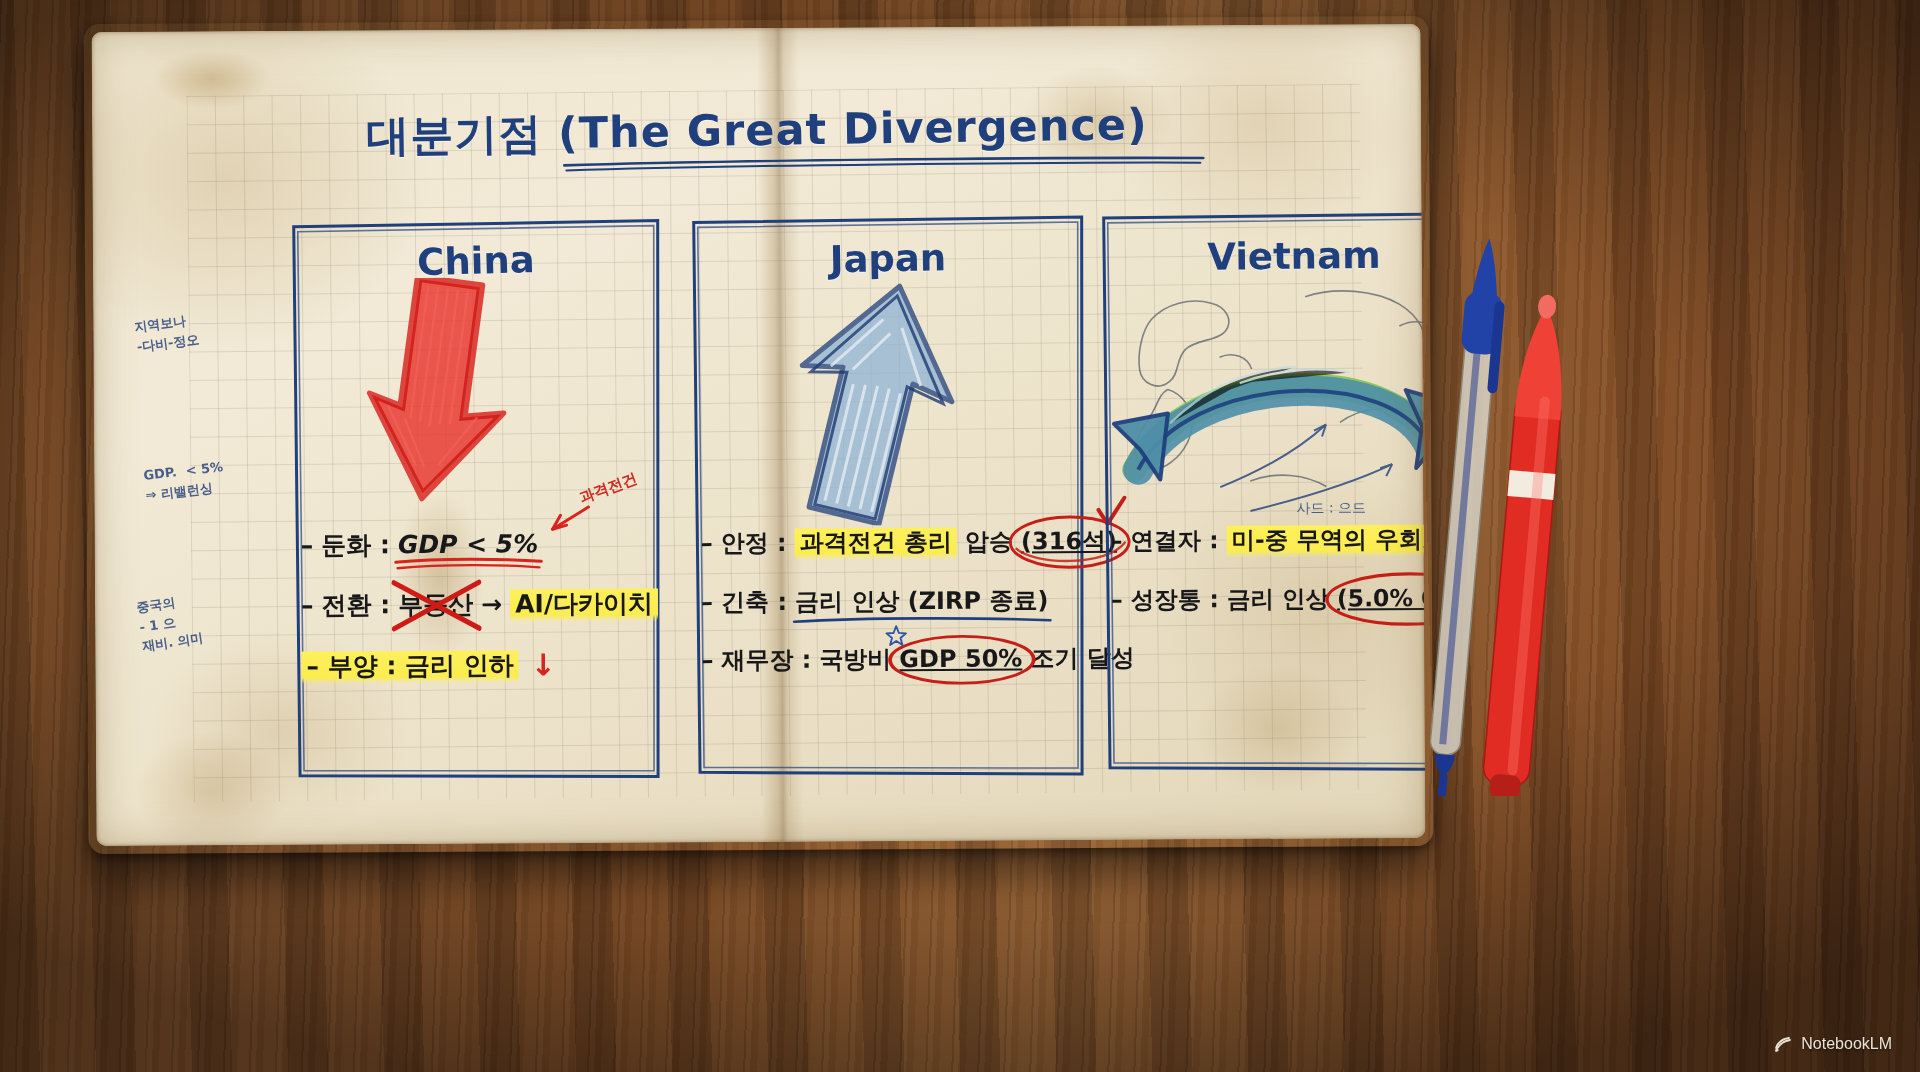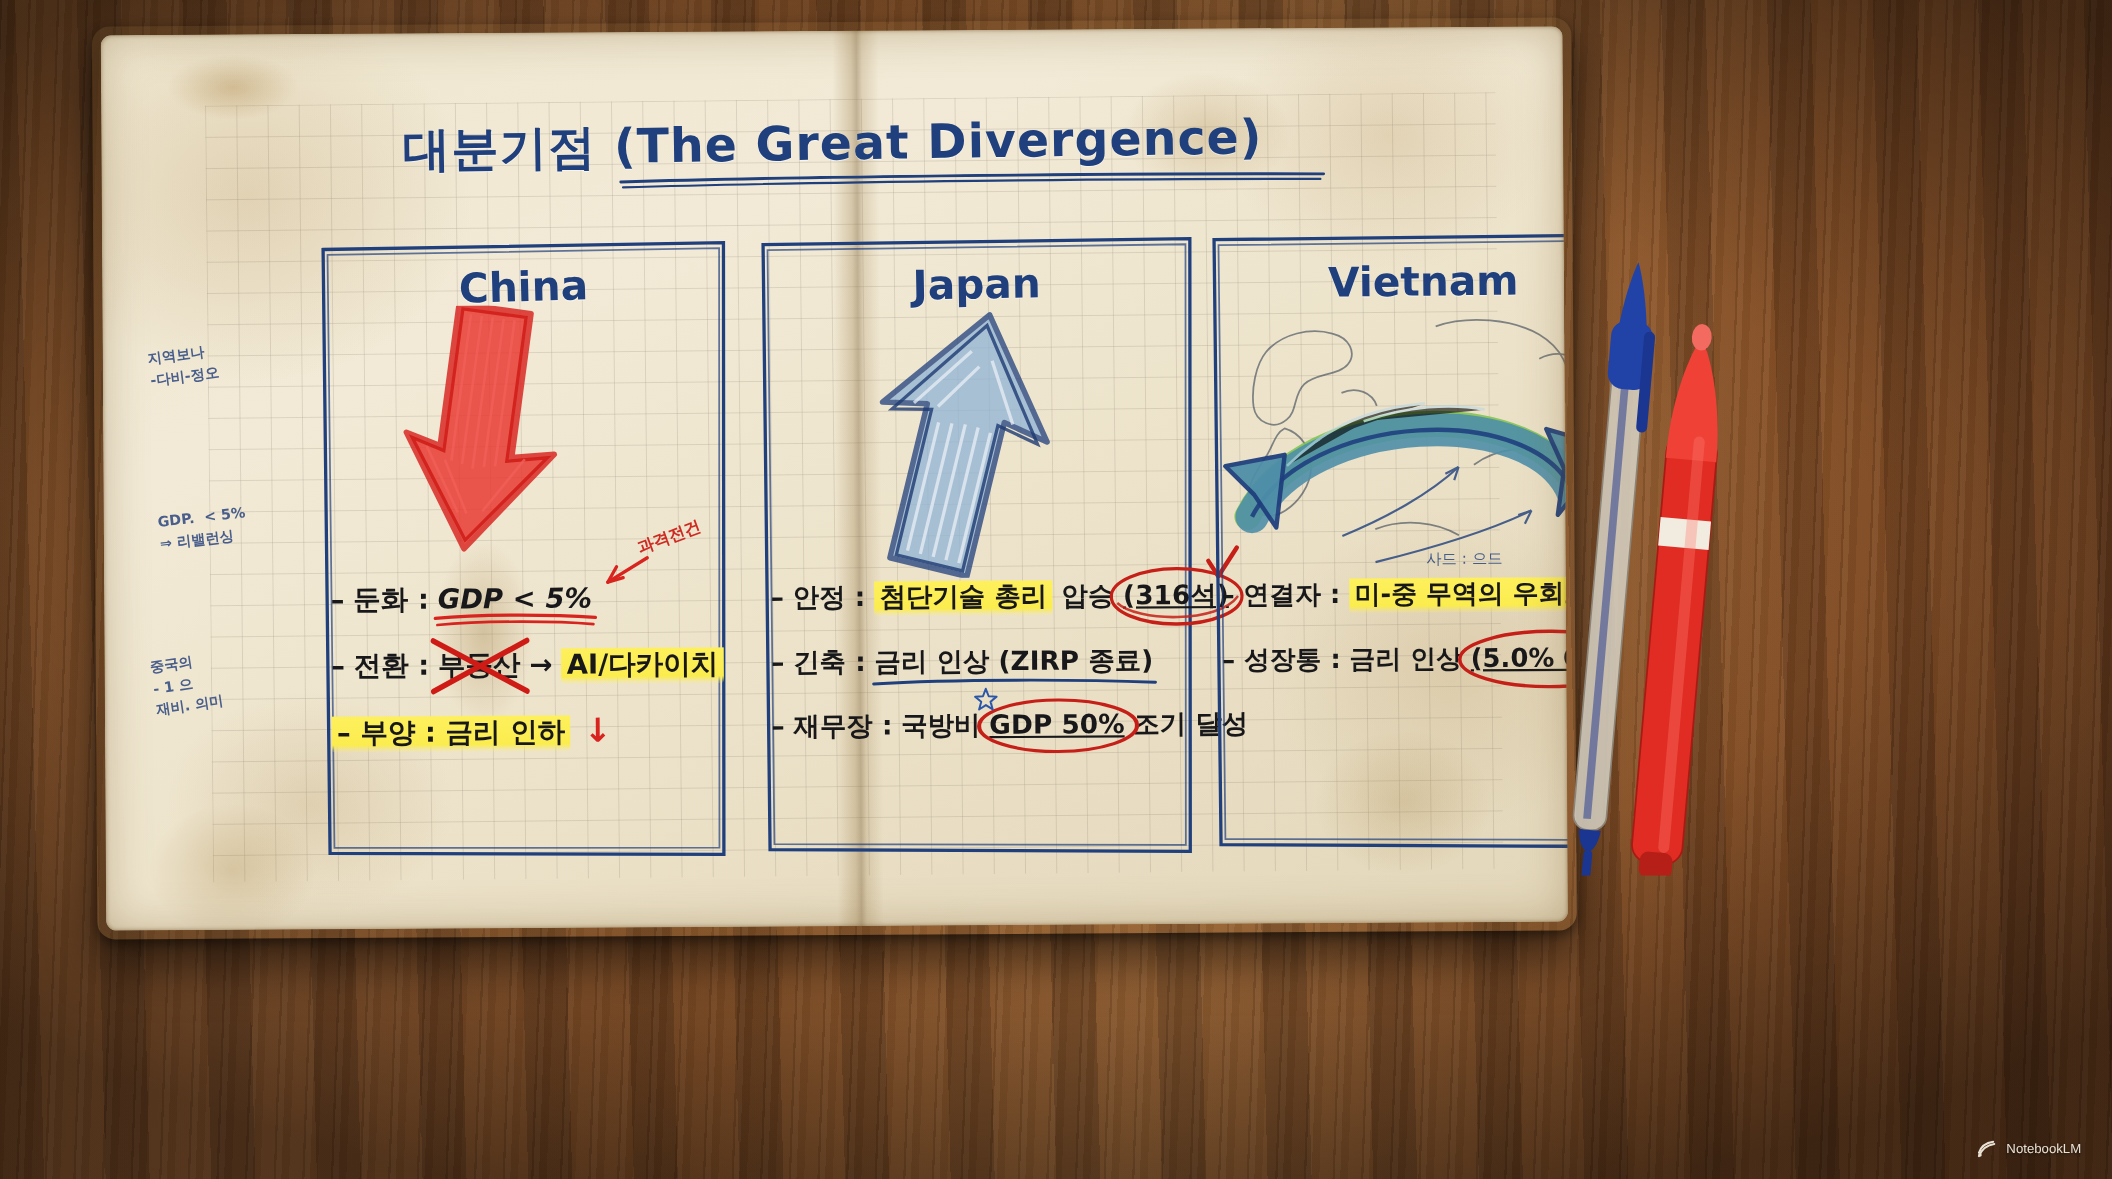--- a/index.html
+++ b/index.html
@@ -146,21 +146,21 @@
     position:absolute;color:#cf2a22;font-weight:700;
     font-family:"DejaVu Sans", sans-serif;font-size:15px;
     white-space:nowrap;
   }
 
   
   .pen{position:absolute;}
   .watermark{
     position:absolute;right:28px;bottom:18px;
     display:flex;align-items:center;gap:8px;
-    color:#f3ece0;font-size:12px;font-family:"Liberation Sans", sans-serif;
+    color:#f3ece0;font-size:16px;font-family:"Liberation Sans", sans-serif;
     opacity:.95;text-shadow:0 1px 3px rgba(0,0,0,.6);
   }
 </style>
 </head>
 <body>
 
 <div class="stage">
 
   <div class="desk"></div>
 
@@ -295,21 +295,21 @@
                   <line x1="116" y1="96" x2="84" y2="44"></line>
                 </g>
               </g>
             </svg>
           </div>
 
           <div class="bullets">
             <div class="bullet">
               <span class="dash">–</span>
               <span>안정 :</span>
-              <span class="hl">첨단기술 총리</span>
+              <span class="hl">과격전건 총리</span>
               <span>압승</span>
               <span class="circ">
                 <span>(316석)</span>
                 <svg viewBox="0 0 140 60" preserveAspectRatio="none">
                   <ellipse cx="70" cy="30" rx="66" ry="26" fill="none" stroke="#c51f18" stroke-width="3.2"></ellipse>
                   <path d="M10 36 C30 54 112 56 132 30" fill="none" stroke="#c51f18" stroke-width="2.4" opacity=".85"></path>
                 </svg>
               </span>
               <svg style="position:absolute;right:-30px;top:-26px;width:34px;height:32px;overflow:visible;">
                 <path d="M4 12 L13 26 L30 0" stroke="#c51f18" stroke-width="4" fill="none" stroke-linecap="round" stroke-linejoin="round"></path>

